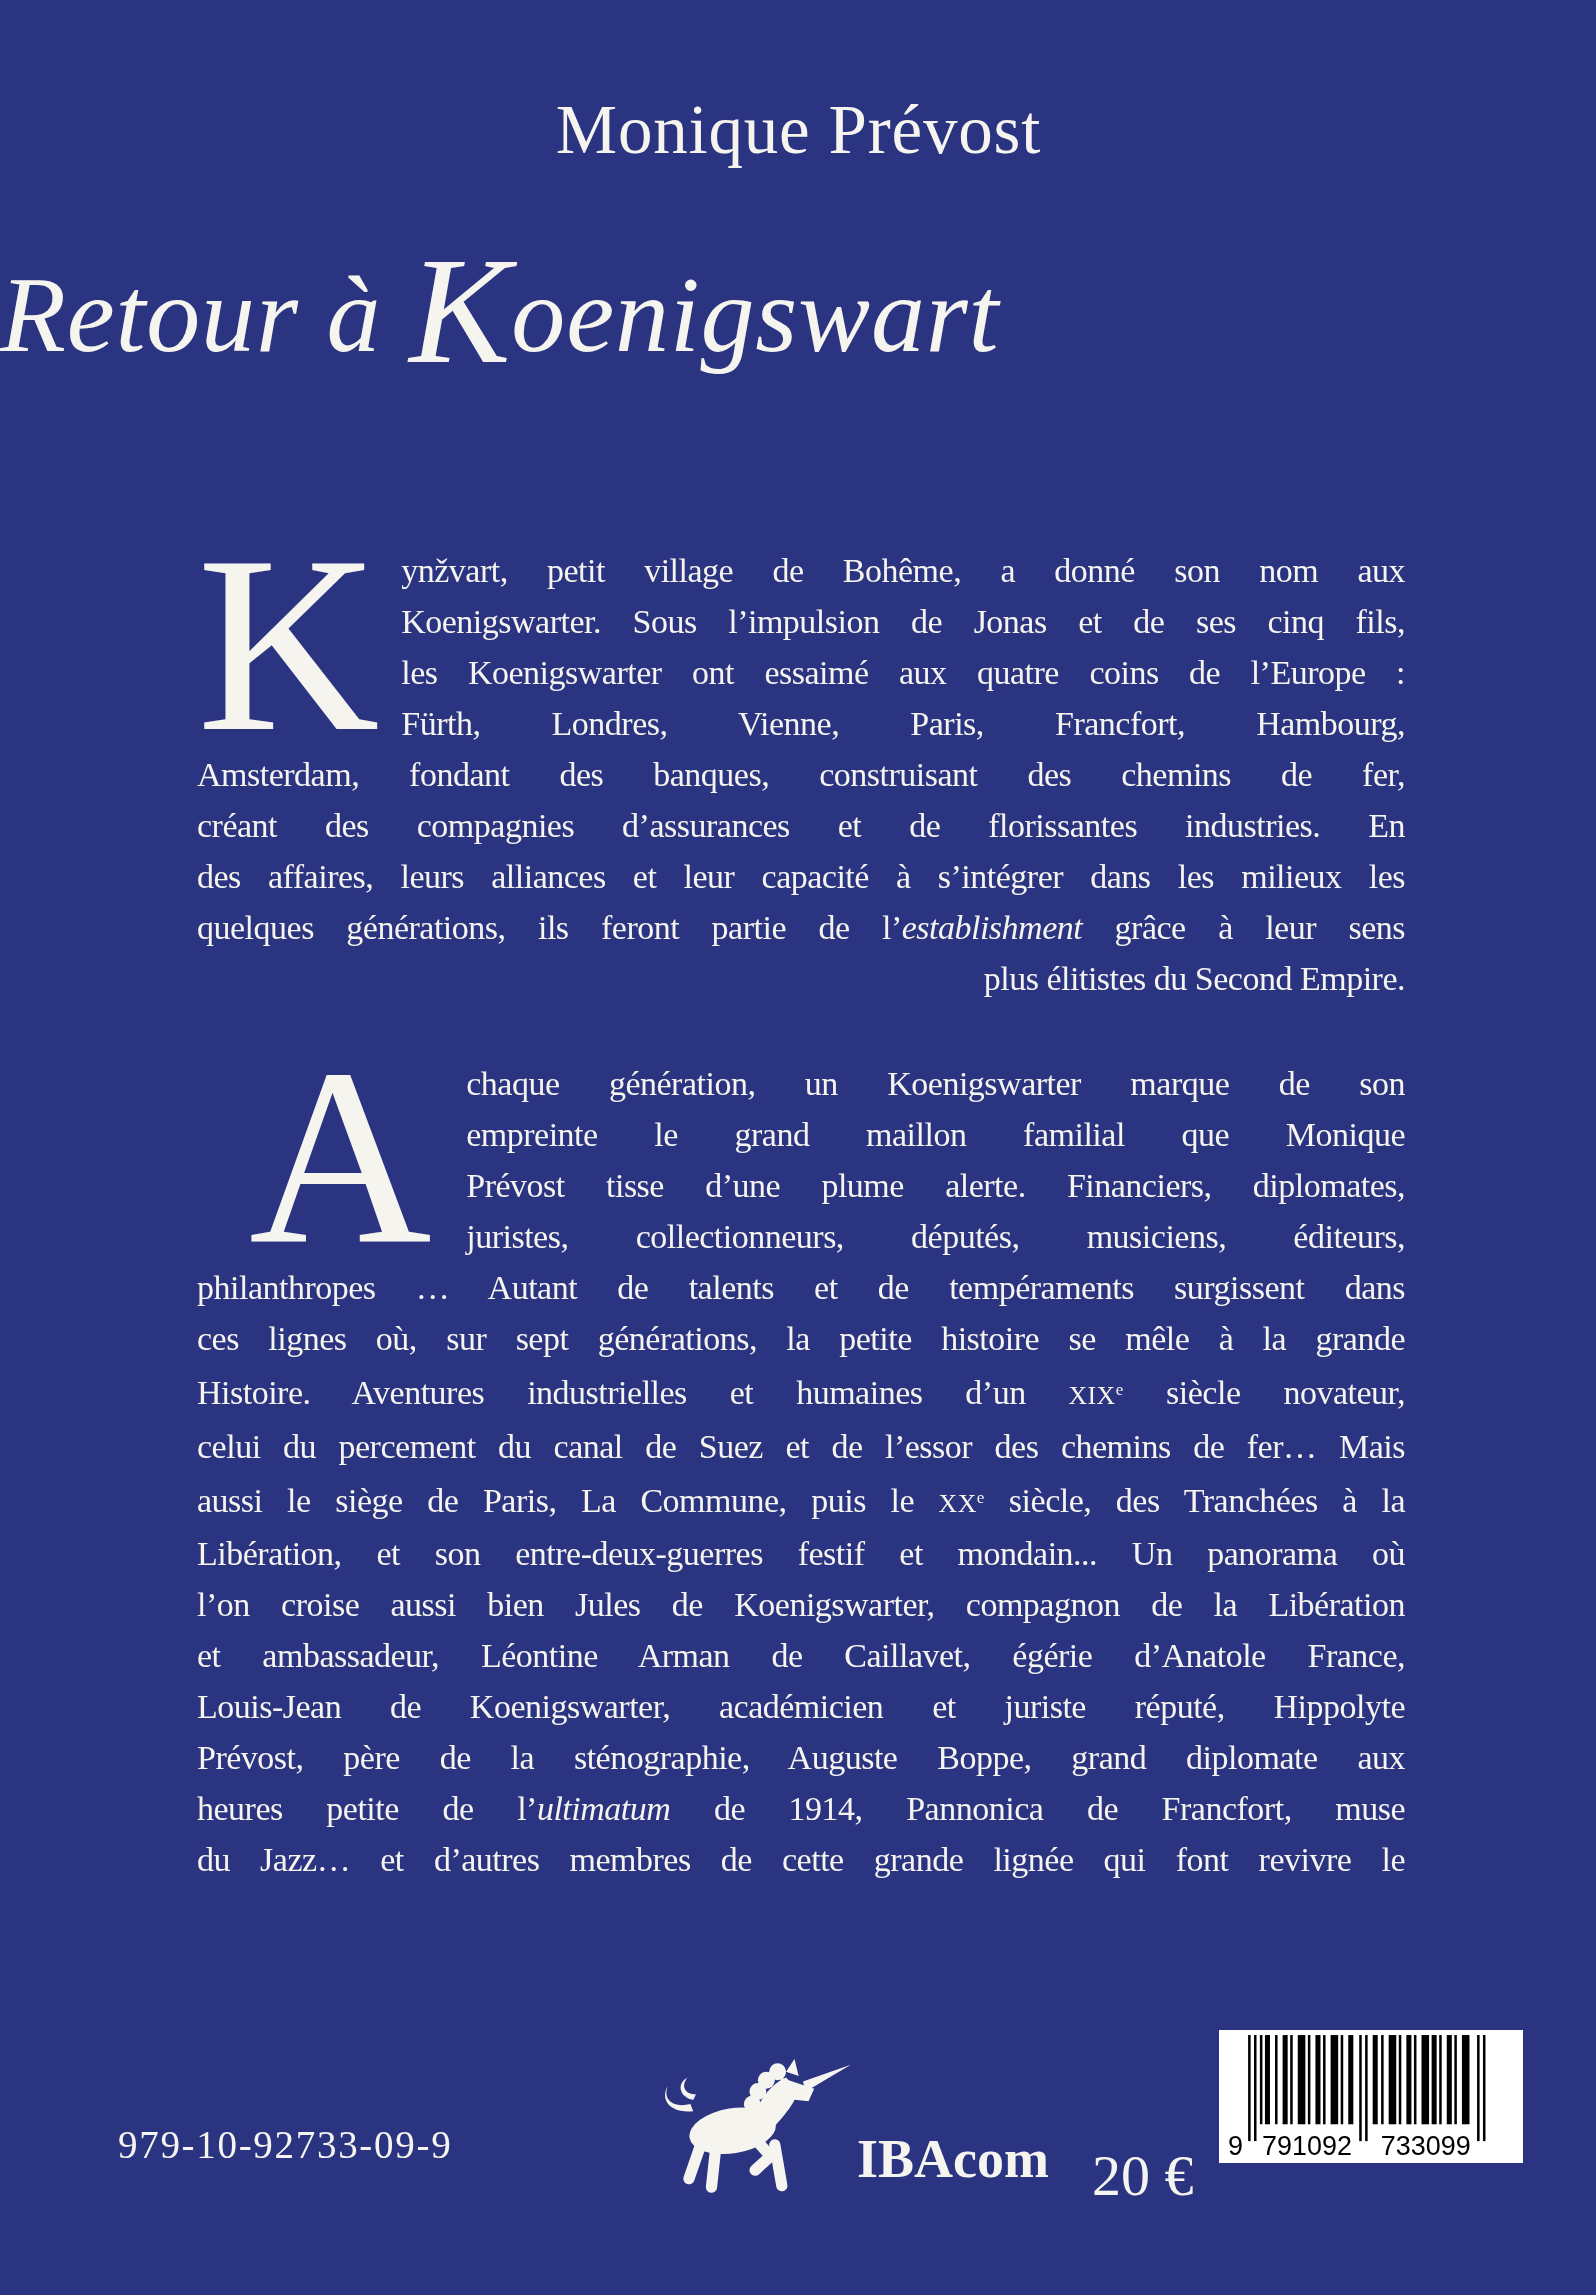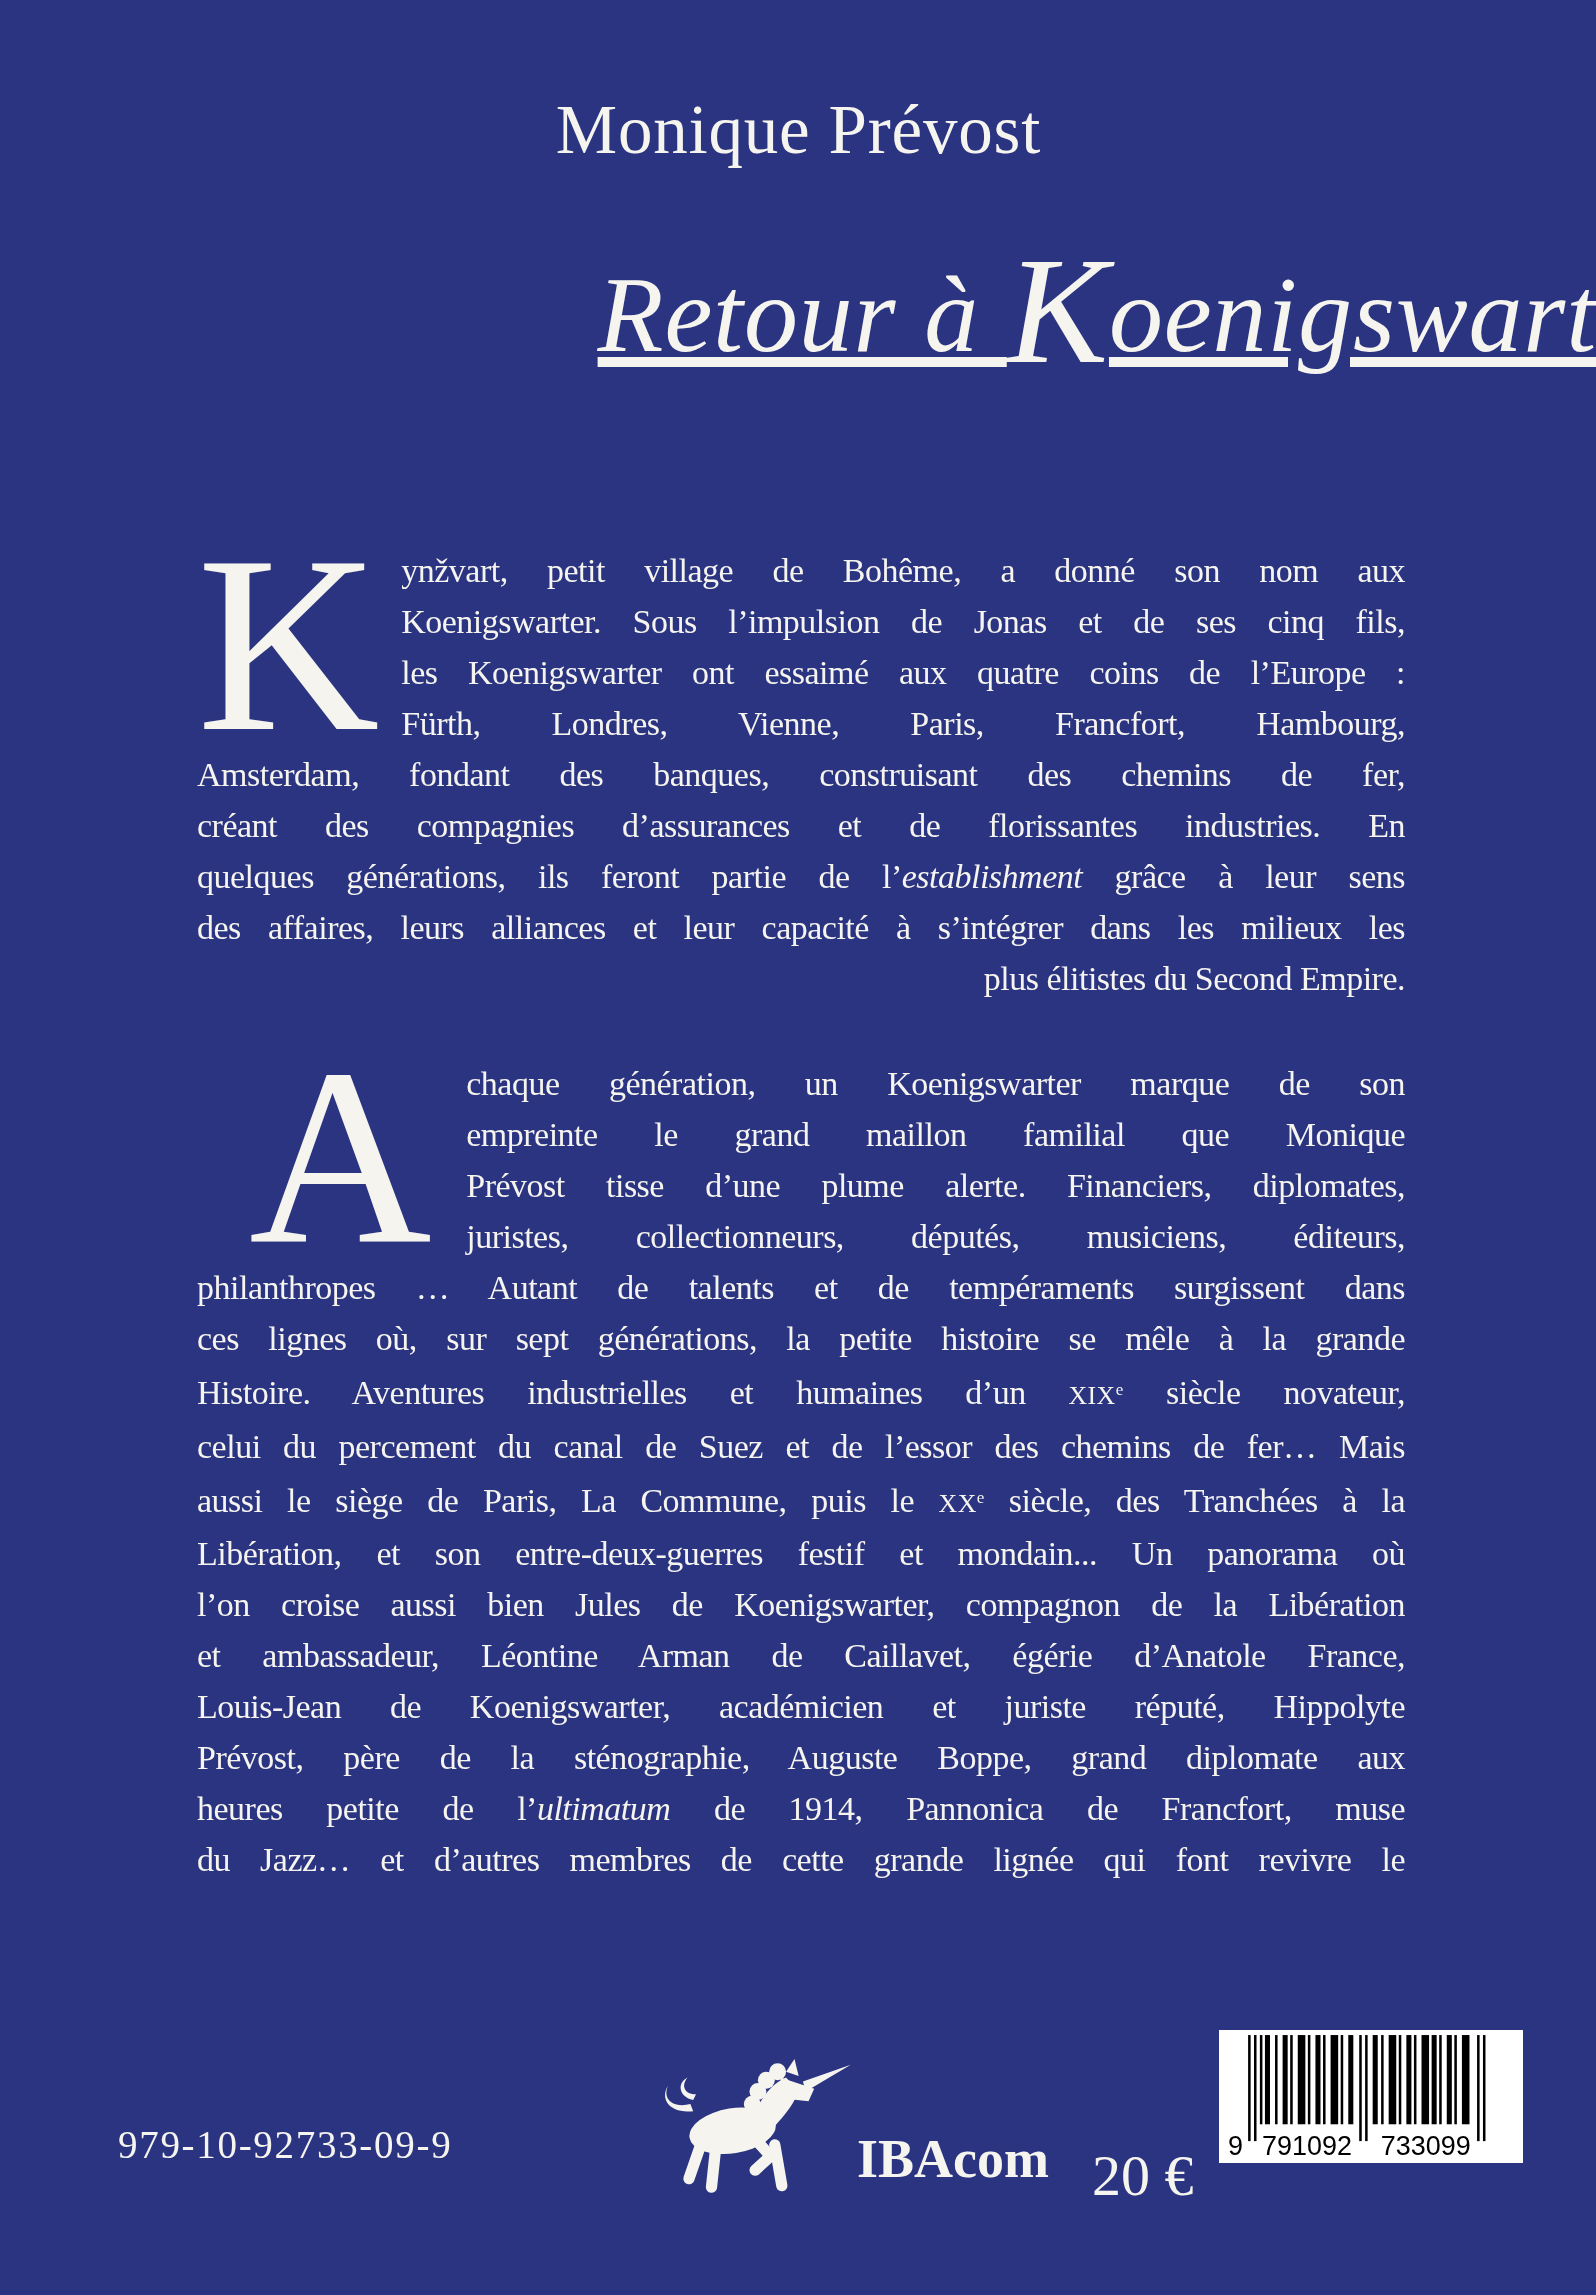--- a/index.html
+++ b/index.html
@@ -16,26 +16,25 @@
     overflow:hidden;
   }
   .author{
     position:absolute;top:91px;left:0;width:100%;
     text-align:center;
     font-size:69px;
     letter-spacing:0.8px;
   }
   .title{
     position:absolute;top:253px;left:0;width:100%;
-    text-align:right;
+    text-align:left;
     font-style:italic;
     font-size:108px;
     letter-spacing:0.8px;
     white-space:nowrap;
-    text-decoration:underline;
   }
   .title .bigK{
     font-size:152px;
     line-height:0;
     vertical-align:-0.07em;
   }
   .textblock{
     position:absolute;left:197px;top:545px;width:1208px;
   }
   .para{font-size:34px;line-height:51px;letter-spacing:-0.5px;}
@@ -95,22 +94,22 @@
   <div class="textblock">
 
     <div class="para">
       <span class="dropcap">K</span>
       <div class="jline">ynžvart, petit village de Bohême, a donné son nom aux</div>
       <div class="jline">Koenigswarter. Sous l’impulsion de Jonas et de ses cinq fils,</div>
       <div class="jline">les Koenigswarter ont essaimé aux quatre coins de l’Europe :</div>
       <div class="jline">Fürth, Londres, Vienne, Paris, Francfort, Hambourg,</div>
       <div class="jline">Amsterdam, fondant des banques, construisant des chemins de fer,</div>
       <div class="jline">créant des compagnies d’assurances et de florissantes industries. En</div>
+      <div class="jline">des affaires, leurs alliances et leur capacité à s’intégrer dans les milieux les</div>
       <div class="jline"><span>quelques générations, ils feront partie de l’</span><span class="it">establishment</span><span> grâce à leur sens</span></div>
-      <div class="jline">des affaires, leurs alliances et leur capacité à s’intégrer dans les milieux les</div>
       <div class="lastline">plus élitistes du Second Empire.</div>
     </div>
 
     <div class="para para2">
       <span class="dropcap dropcapA">A</span>
       <div class="jline">chaque génération, un Koenigswarter marque de son</div>
       <div class="jline">empreinte le grand maillon familial que Monique</div>
       <div class="jline">Prévost tisse d’une plume alerte. Financiers, diplomates,</div>
       <div class="jline">juristes, collectionneurs, députés, musiciens, éditeurs,</div>
       <div class="jline">philanthropes … Autant de talents et de tempéraments surgissent dans</div>

